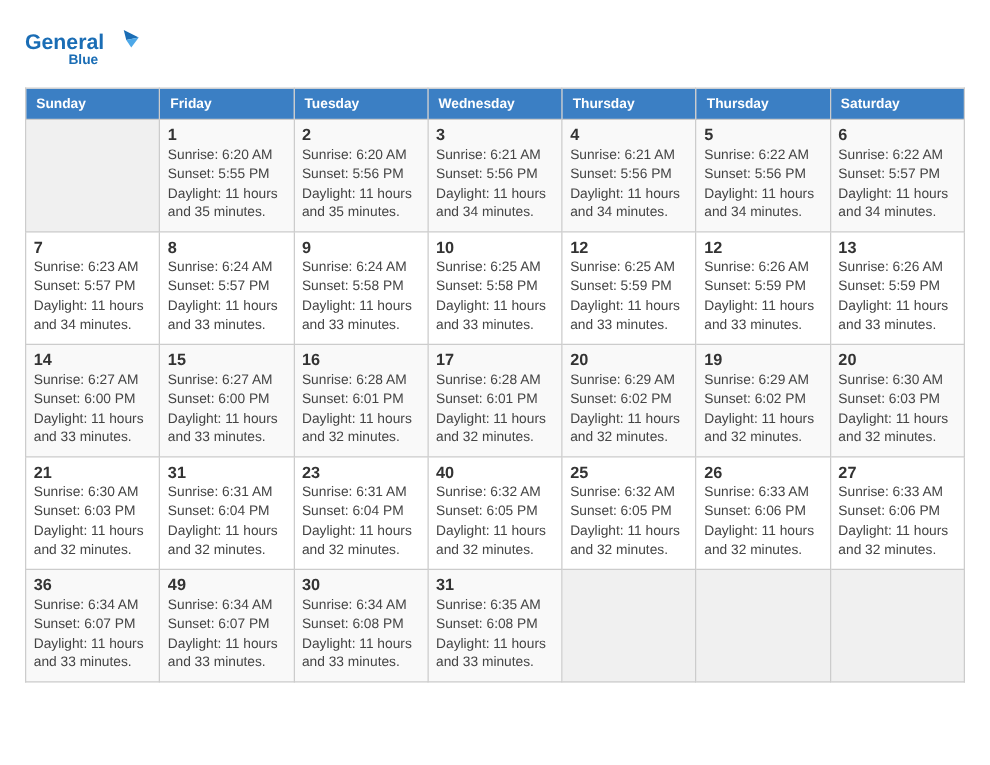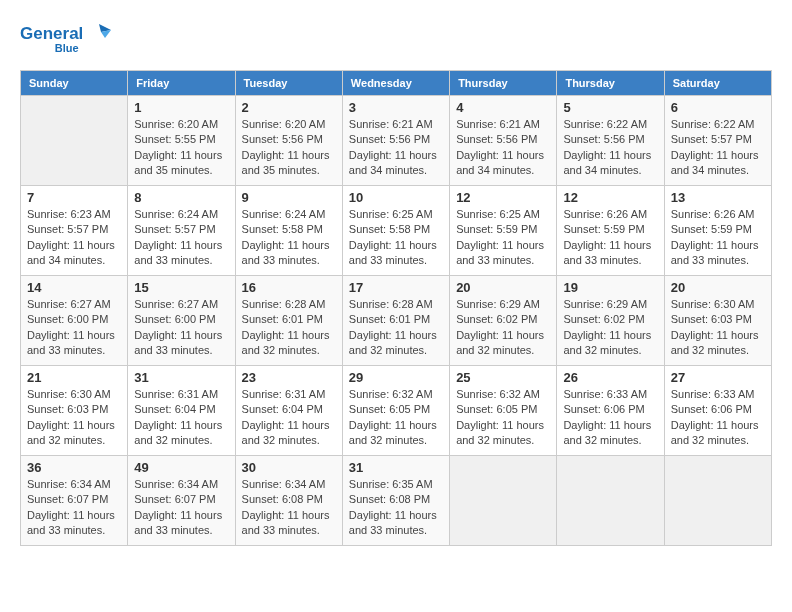--- a/index.html
+++ b/index.html
@@ -251,21 +251,21 @@
           Sunrise: 6:31 AM<br>Sunset: 6:04 PM<br>Daylight: 11 hours and 32 minutes.
         </div>
       </td>
         <td>
         <div class="day-number">23</div>
         <div class="day-info">
           Sunrise: 6:31 AM<br>Sunset: 6:04 PM<br>Daylight: 11 hours and 32 minutes.
         </div>
       </td>
         <td>
-        <div class="day-number">29</div>
+        <div class="day-number">40</div>
         <div class="day-info">
           Sunrise: 6:32 AM<br>Sunset: 6:05 PM<br>Daylight: 11 hours and 32 minutes.
         </div>
       </td>
         <td>
         <div class="day-number">25</div>
         <div class="day-info">
           Sunrise: 6:32 AM<br>Sunset: 6:05 PM<br>Daylight: 11 hours and 32 minutes.
         </div>
       </td>

